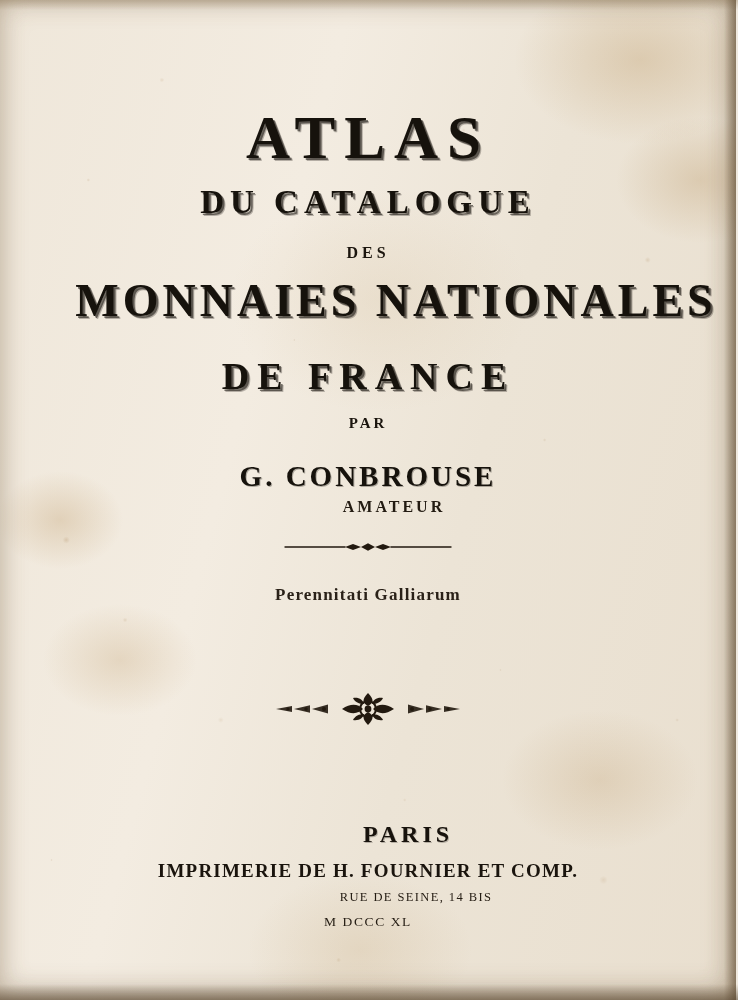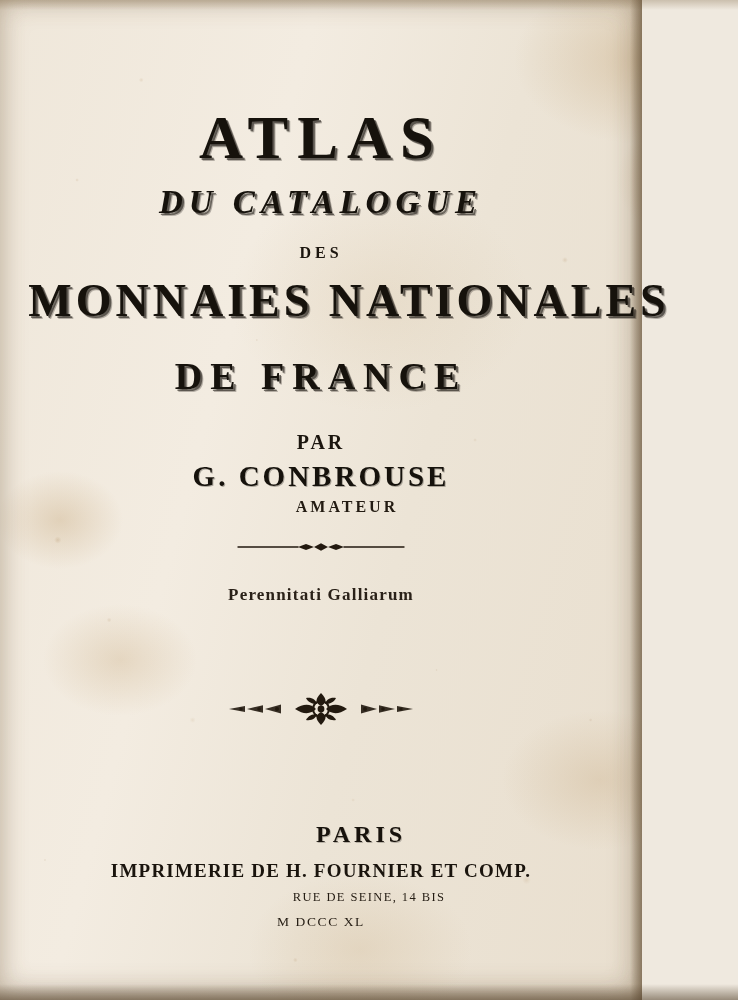--- a/index.html
+++ b/index.html
@@ -9,21 +9,21 @@
   body {
     width: 738px;
     height: 1000px;
     overflow: hidden;
     background: #efe9df;
     font-family: "Liberation Serif", serif;
   }
 
   #page {
     position: relative;
-    width: 642px;
+    width: 736px;
     height: 1000px;
     background:
       radial-gradient(ellipse 180px 120px at 640px 60px, rgba(196,165,120,0.40), rgba(196,165,120,0) 70%),
       radial-gradient(ellipse 120px 90px at 700px 180px, rgba(190,158,112,0.35), rgba(190,158,112,0) 70%),
       radial-gradient(ellipse 90px 70px at 60px 520px, rgba(198,168,125,0.38), rgba(198,168,125,0) 70%),
       radial-gradient(ellipse 110px 80px at 120px 660px, rgba(196,165,120,0.30), rgba(196,165,120,0) 70%),
       radial-gradient(ellipse 140px 100px at 600px 780px, rgba(192,160,115,0.28), rgba(192,160,115,0) 70%),
       radial-gradient(ellipse 160px 110px at 360px 950px, rgba(200,172,130,0.25), rgba(200,172,130,0) 70%),
       radial-gradient(ellipse 200px 150px at 380px 300px, rgba(205,180,140,0.20), rgba(205,180,140,0) 75%),
       linear-gradient(105deg, #efe7da 0%, #f3ece1 35%, #ece4d6 60%, #e9dfcf 100%);
@@ -116,21 +116,20 @@
     letter-spacing: 9px;
     line-height: 1;
   }
 
   #title-du-catalogue {
     position: absolute;
     top: 186px; left: 0; right: 0;
     font-size: 33px;
     letter-spacing: 6px;
     line-height: 1;
-    font-style: italic;
   }
 
   #title-des {
     position: absolute;
     top: 245px; left: 0; right: 0;
     font-size: 16px;
     letter-spacing: 4px;
     font-weight: bold;
     color: #1b150e;
     line-height: 1;
@@ -148,22 +147,22 @@
   #title-de-france {
     position: absolute;
     top: 357px; left: 0; right: 0;
     font-size: 38px;
     letter-spacing: 8px;
     line-height: 1;
   }
 
   #byline-par {
     position: absolute;
-    top: 432px; left: 0; right: 0;
-    font-size: 20px;
+    top: 416px; left: 0; right: 0;
+    font-size: 15px;
     letter-spacing: 3px;
     font-weight: bold;
     color: #1b150e;
     line-height: 1;
   }
 
   #author-name {
     position: absolute;
     top: 462px; left: 0; right: 16px;
     font-size: 29px;

